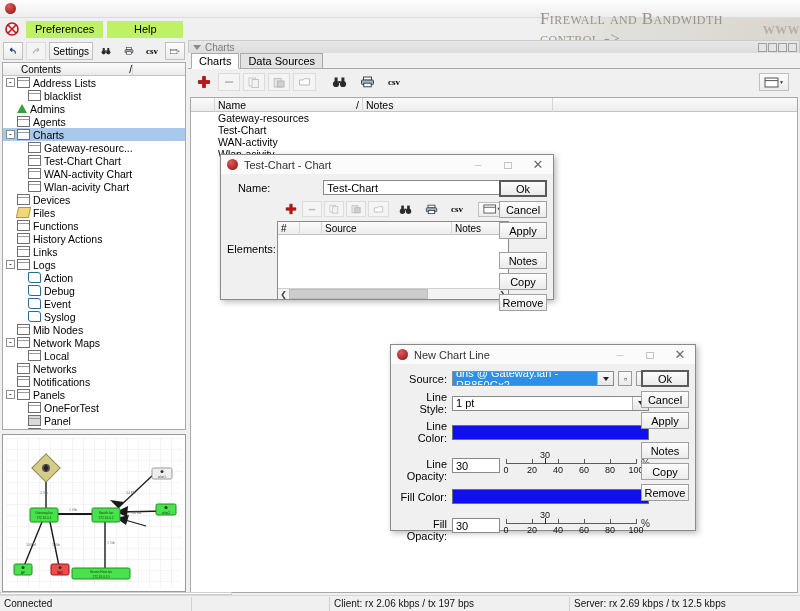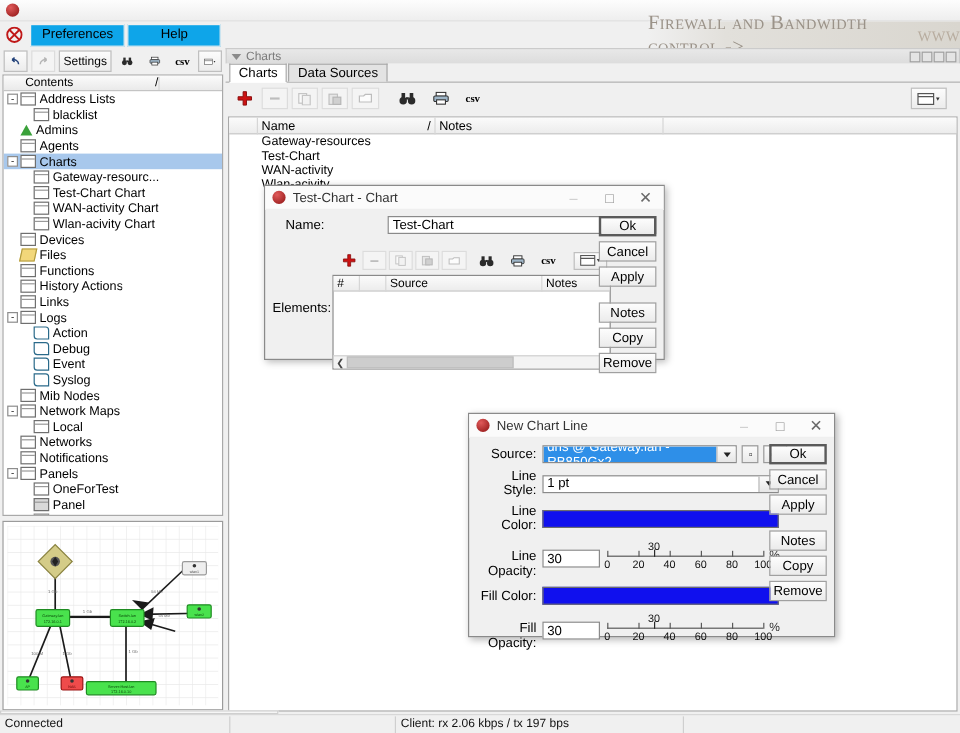--- a/index.html
+++ b/index.html
@@ -19,28 +19,28 @@
     background:radial-gradient(circle at 35% 30%,#e05a5a,#8c1111);margin-right:6px;}
   .tb-text{font-size:11px;color:#3a3a3a;}
 
   
   .menurow{position:absolute;left:0;top:18px;width:800px;height:22px;background:#f0f0f0;
     display:flex;align-items:center;}
   .mnu-redicon{width:15px;height:15px;margin-left:3px;margin-right:5px;border:1px solid #f0f0f0;
     display:flex;align-items:center;justify-content:center;}
   .mnu-redicon svg{display:block;}
   .mbtn{height:17px;min-width:58px;padding:0 9px;margin-right:2px;
-    background:#0ea5e9;border:1px solid #f0f0f0;
+    background:#bef264;border:1px solid #f0f0f0;
     display:flex;align-items:center;justify-content:center;font-size:11px;color:#000;}
   .banner{position:absolute;right:0;top:0;height:22px;width:260px;
     background:linear-gradient(90deg,#f0f0f0 0%,#e2e0db 25%,#d9d6cf 100%);
     display:flex;align-items:center;justify-content:flex-end;box-sizing:border-box;
     font-family:"Liberation Serif","DejaVu Serif",serif;font-size:17px;color:#9a9288;
     letter-spacing:.4px;font-variant:small-caps;}
-  .banner .www{color:#b8ada0;font-weight:normal;margin-left:3px;}
+  .banner .www{color:#b8ada0;font-weight:bold;margin-left:3px;}
 
   
   .ltoolbar{position:absolute;left:0;top:40px;width:186px;height:22px;background:#f0f0f0;
     display:flex;align-items:center;padding-left:3px;box-sizing:border-box;}
   .tbtn{height:18px;min-width:20px;border:1px solid #bfbfbf;background:linear-gradient(#fcfcfc,#ececec);
     display:flex;align-items:center;justify-content:center;margin-right:3px;box-sizing:border-box;
     font-size:10px;padding:0 4px;}
   .tbtn.nb{border:1px solid transparent;background:transparent;}
   .tbtn.dis{color:#b5b5b5;border-color:#dcdcdc;background:#f4f4f4;}
   .tbtn.wide{min-width:44px;}
@@ -591,21 +591,21 @@
       <div class="dlg-ico"></div>
       <div class="dlg-title">Test-Chart - Chart</div>
       <div class="dlg-ctrls">
         <div class="dctl dim">–</div>
         <div class="dctl">□</div>
         <div class="dctl close">✕</div>
       </div>
     </div>
     <div class="dlg-body" style="padding:5px 6px;">
 
-      <div class="frow" style="margin-bottom:12px;gap:48px;">
+      <div class="frow" style="margin-bottom:4px;gap:48px;">
         <div class="flabel" style="width:50px;">Name:</div>
         <div class="finput" style="width:232px;">Test-Chart</div>
       </div>
 
       <div style="display:flex;">
         <div class="flabel" style="width:50px;padding-top:44px;">Elements:</div>
         <div style="width:232px;">
           <div style="display:flex;align-items:center;height:20px;margin-bottom:2px;padding-left:4px;box-sizing:border-box;">
             <div class="plusbtn" style="width:17px;height:16px;margin-right:2px;">
               <svg width="12" height="12" viewBox="0 0 14 14">
@@ -790,15 +790,16 @@
         <div class="dbtn">Remove</div>
       </div>
     </div>
   </div>
 
   <div class="progresswrap"></div>
   <div class="status">
     <div class="scell s1">Connected</div>
     <div class="scell s2"></div>
     <div class="scell s3">Client: rx 2.06 kbps / tx 197 bps</div>
+    <div class="scell s4">Server: rx 2.69 kbps / tx 12.5 kbps</div>
   </div>
 
 </div>
 
 </body></html>

